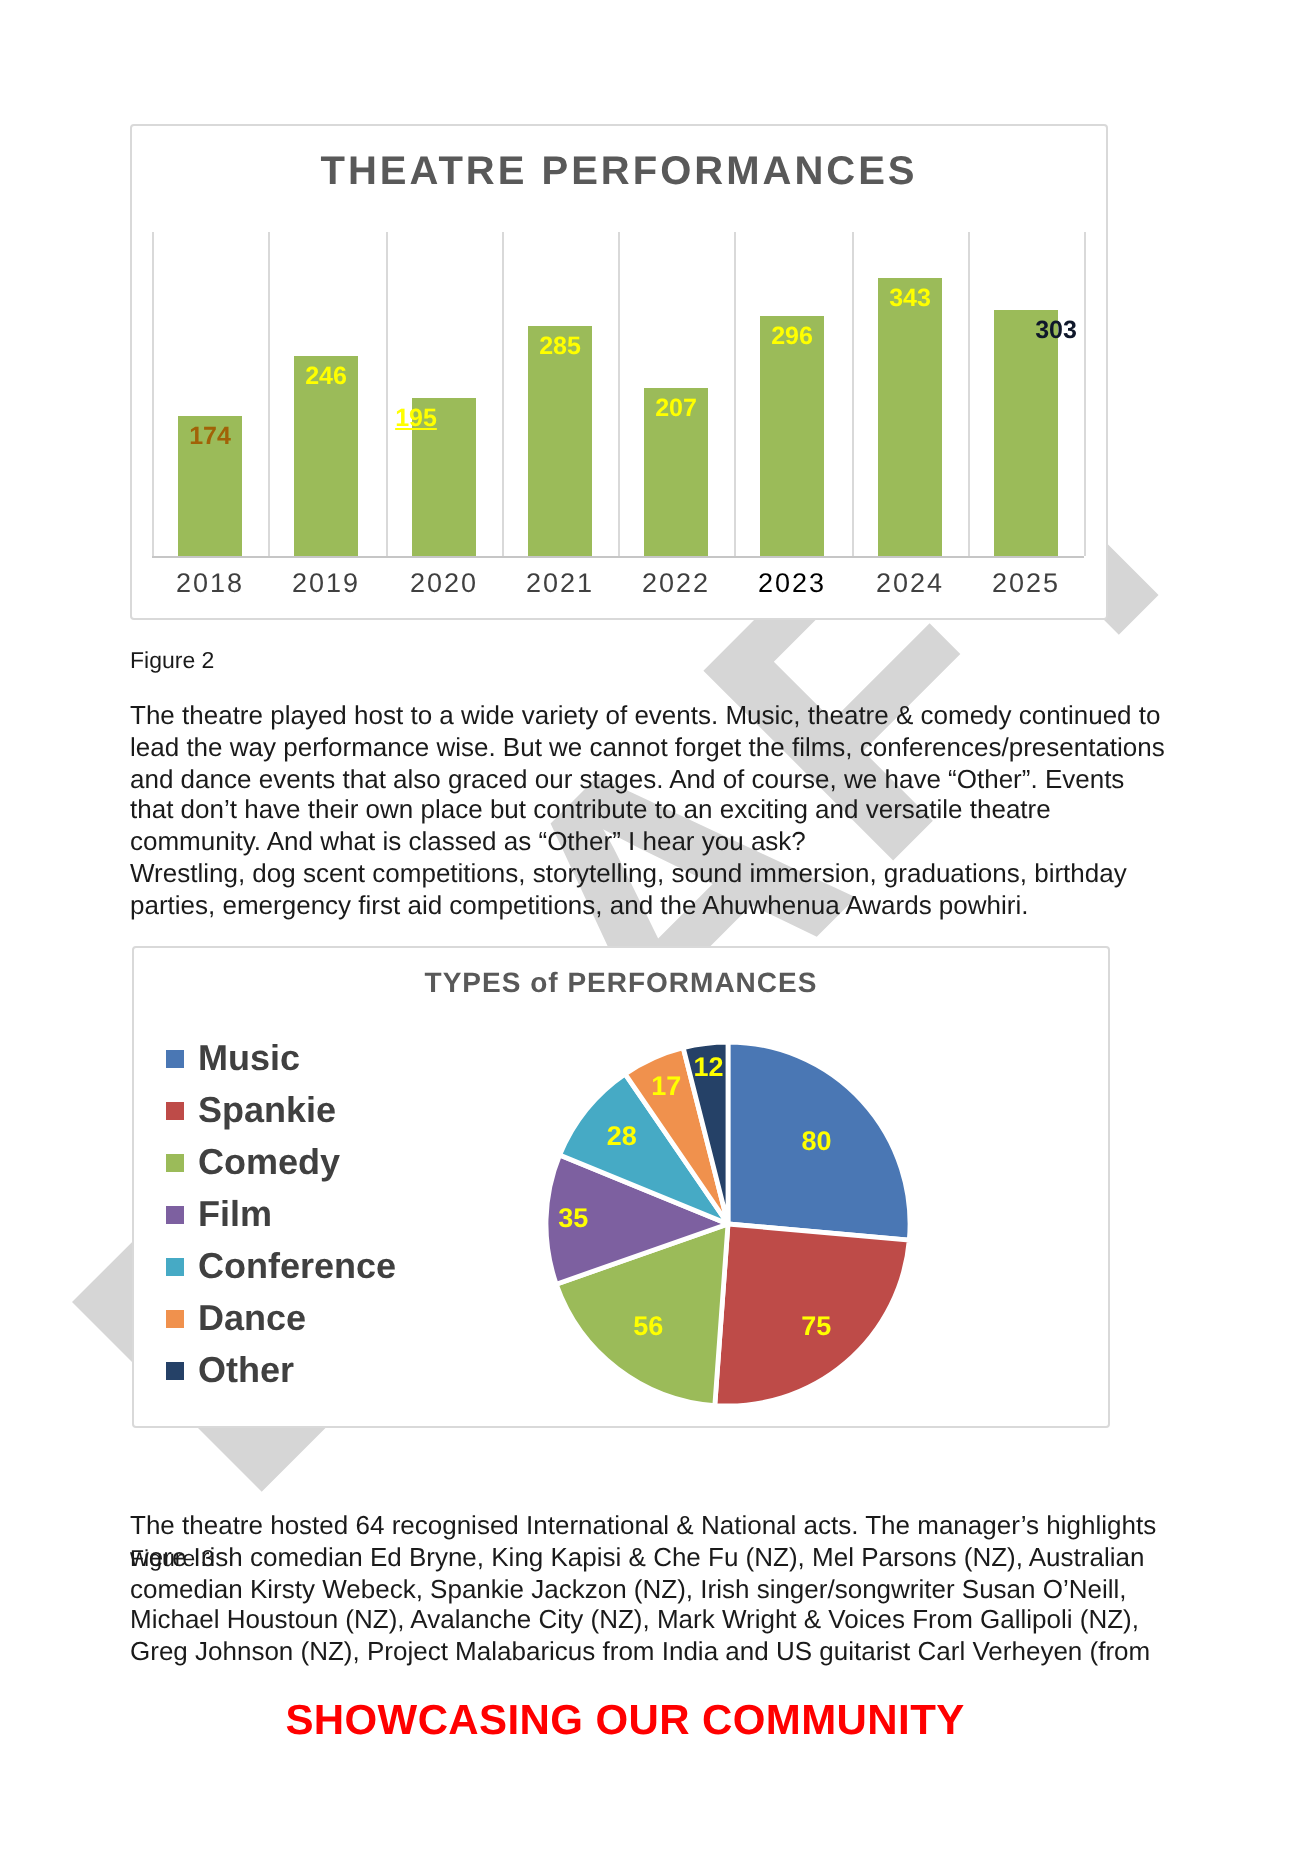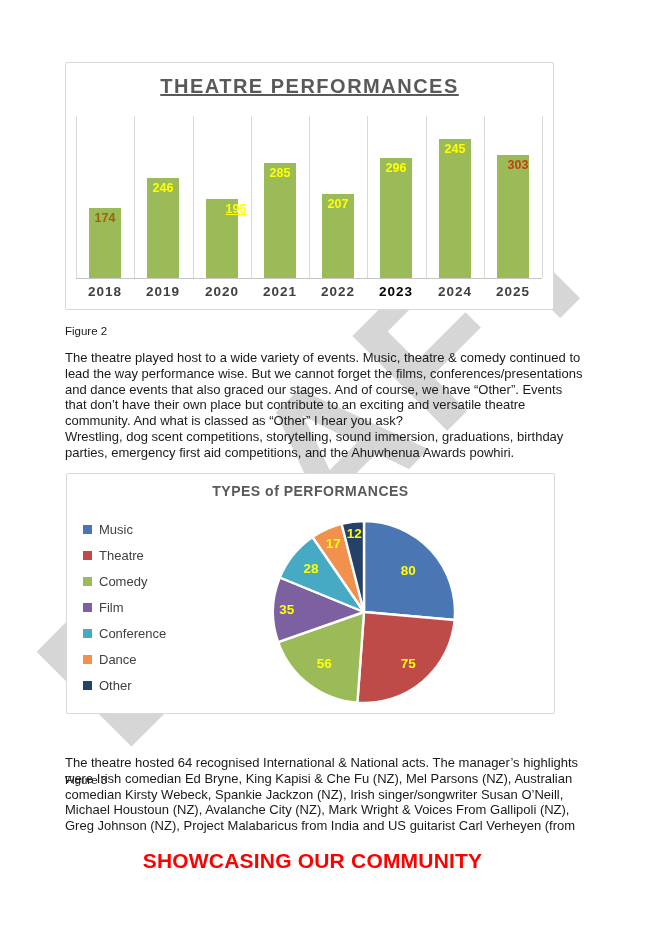--- a/index.html
+++ b/index.html
@@ -9,37 +9,37 @@
   #watermark{position:absolute;left:322px;top:460px;z-index:0;
     transform:translate(-50%,-50%) rotate(-45deg);
     font-size:195px;font-weight:bold;letter-spacing:8px;color:#d6d6d6;
     white-space:nowrap;user-select:none;}
   
   .chart-box{position:absolute;background:#ffffff;border:1px solid #d9d9d9;
     border-radius:2px;z-index:1;}
   #bar-box{left:65px;top:62px;width:487px;height:246px;}
   #pie-box{left:66px;top:473px;width:487px;height:239px;}
   .chart-title{text-align:center;font-weight:bold;color:#595959;}
-  #bar-title{margin-top:12px;font-size:20px;letter-spacing:1.5px;text-decoration:underline;}
+  #bar-title{margin-top:12px;font-size:20px;letter-spacing:1.5px;}
   #pie-title{margin-top:9px;font-size:14px;letter-spacing:0.5px;}
   
   #bar-plot{position:absolute;left:10px;top:53px;width:466px;height:162px;
     border-bottom:1px solid #c6c6c6;}
   .gridline{position:absolute;top:0;bottom:0;width:1px;background:#d9d9d9;}
   .bar{position:absolute;bottom:0;width:32px;background:#9bbb59;}
   .bar-value{position:absolute;width:32px;text-align:center;
     font-size:12.5px;font-weight:bold;color:#ffff00;}
   #bar-cats{position:absolute;left:10px;top:221px;width:466px;height:18px;}
   .x-tick{position:absolute;width:58px;text-align:center;font-size:13.5px;
-    font-weight:bold;color:#404040;letter-spacing:1px;}
+    font-weight:normal;color:#404040;letter-spacing:1px;}
   
   #pie-legend{position:absolute;left:16px;top:47px;}
   .legend-item{display:flex;align-items:center;height:16px;margin-bottom:10px;}
   .legend-swatch{width:9px;height:9px;margin-right:7px;flex:0 0 auto;}
-  .legend-label{font-size:13px;font-weight:normal;color:#404040;}
+  .legend-label{font-size:18px;font-weight:bold;color:#404040;}
   #pie-svg{position:absolute;left:202px;top:43px;}
   
   .caption{position:absolute;left:65px;font-size:11.5px;color:#1a1a1a;z-index:1;text-align:center;}
   .body-text{position:absolute;left:65px;width:521px;font-size:13px;
     line-height:15.8px;color:#1a1a1a;z-index:1;}
   #figure2{top:325px;}
   #para1{top:350px;}
   #para2{top:429px;}
   #figure3{top:730px;margin-top:44px;}
   #para3{top:755px;}
@@ -63,31 +63,31 @@
         <div class="gridline" style="left: 233px;"></div>
         <div class="gridline" style="left: 291px;"></div>
         <div class="gridline" style="left: 350px;"></div>
         <div class="gridline" style="left: 408px;"></div>
         <div class="gridline" style="left: 466px;"></div>
         <div class="bar" style="left: 13px; height: 70px; background: rgb(155, 187, 89);"></div>
         <div class="bar-value" style="left: 13px; top: 95px; color: #a16207; text-align: center;">174</div>
         <div class="bar" style="left: 71px; height: 100px; background: rgb(155, 187, 89);"></div>
         <div class="bar-value" style="left: 71px; top: 65px; color: rgb(255, 255, 0);">246</div>
         <div class="bar" style="left: 130px; height: 79px; background: rgb(155, 187, 89);"></div>
-        <div class="bar-value" style="left: 144px; top: 86px; color: rgb(255, 255, 0); text-decoration: underline;">195</div>
+        <div class="bar-value" style="left: 116px; top: 86px; color: rgb(255, 255, 0); text-decoration: underline;">195</div>
         <div class="bar" style="left: 188px; height: 115px; background: rgb(155, 187, 89);"></div>
         <div class="bar-value" style="left: 188px; top: 50px; color: rgb(255, 255, 0);">285</div>
         <div class="bar" style="left: 246px; height: 84px; background: rgb(155, 187, 89);"></div>
         <div class="bar-value" style="left: 246px; top: 81px; color: rgb(255, 255, 0);">207</div>
         <div class="bar" style="left: 304px; height: 120px; background: rgb(155, 187, 89);"></div>
         <div class="bar-value" style="left: 304px; top: 45px; color: rgb(255, 255, 0);">296</div>
         <div class="bar" style="left: 363px; height: 139px; background: rgb(155, 187, 89);"></div>
-        <div class="bar-value" style="left: 363px; top: 26px; color: rgb(255, 255, 0);">245</div>
+        <div class="bar-value" style="left: 363px; top: 26px; color: rgb(255, 255, 0);">343</div>
         <div class="bar" style="left: 421px; height: 123px; background: rgb(155, 187, 89);"></div>
-        <div class="bar-value" style="left: 426px; top: 42px; color: #c2410c;">303</div>
+        <div class="bar-value" style="left: 436px; top: 42px; color: #0f172a;">303</div>
       </div>
     <div id="bar-cats">
         <div class="x-tick" style="left: 0px; color: rgb(64, 64, 64);">2018</div>
         <div class="x-tick" style="left: 58px; color: rgb(64, 64, 64);">2019</div>
         <div class="x-tick" style="left: 117px; color: rgb(64, 64, 64);">2020</div>
         <div class="x-tick" style="left: 175px; color: rgb(64, 64, 64);">2021</div>
         <div class="x-tick" style="left: 233px; color: rgb(64, 64, 64);">2022</div>
         <div class="x-tick" style="left: 291px; color: #000000;">2023</div>
         <div class="x-tick" style="left: 350px; color: rgb(64, 64, 64);">2024</div>
         <div class="x-tick" style="left: 408px; color: rgb(64, 64, 64);">2025</div>
@@ -102,21 +102,21 @@
 
   <div id="pie-box" class="chart-box">
     <div id="pie-title" class="chart-title">TYPES of PERFORMANCES</div>
     <div id="pie-legend">
         <div class="legend-item">
           <span class="legend-swatch" style="background: rgb(74, 119, 180);"></span>
           <span class="legend-label">Music</span>
         </div>
         <div class="legend-item">
           <span class="legend-swatch" style="background: rgb(190, 75, 72);"></span>
-          <span class="legend-label">Theatre</span>
+          <span class="legend-label">Spankie</span>
         </div>
         <div class="legend-item">
           <span class="legend-swatch" style="background: rgb(155, 187, 89);"></span>
           <span class="legend-label">Comedy</span>
         </div>
         <div class="legend-item">
           <span class="legend-swatch" style="background: rgb(125, 96, 160);"></span>
           <span class="legend-label">Film</span>
         </div>
         <div class="legend-item">

